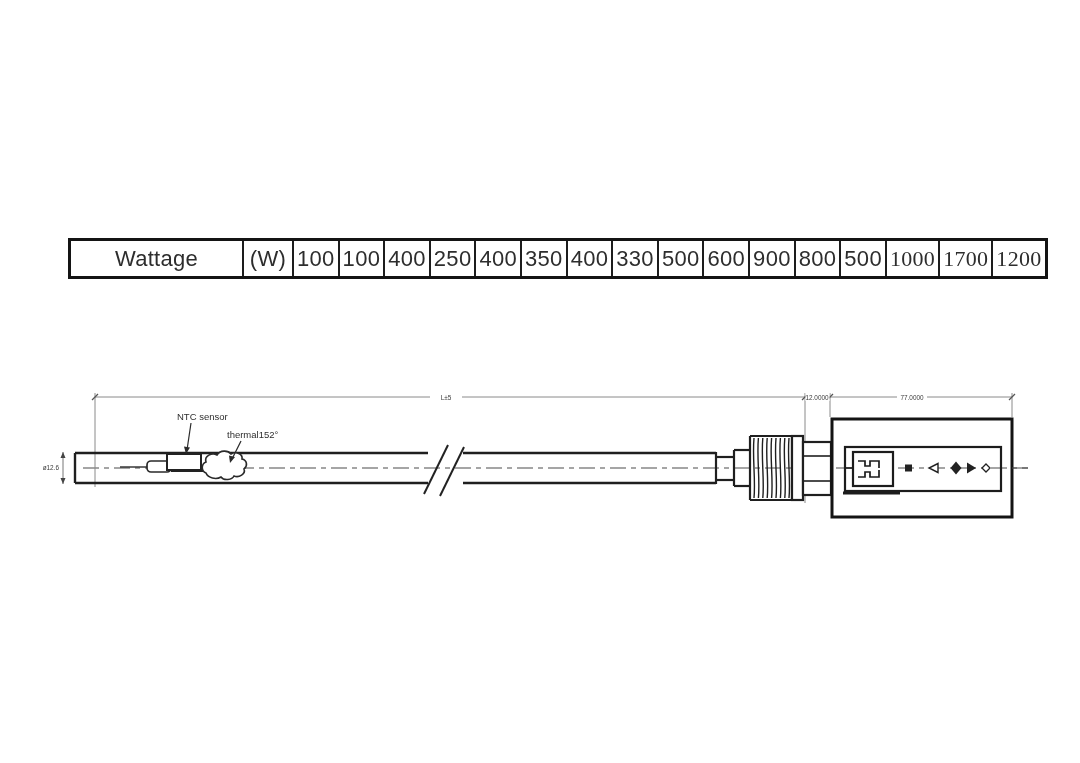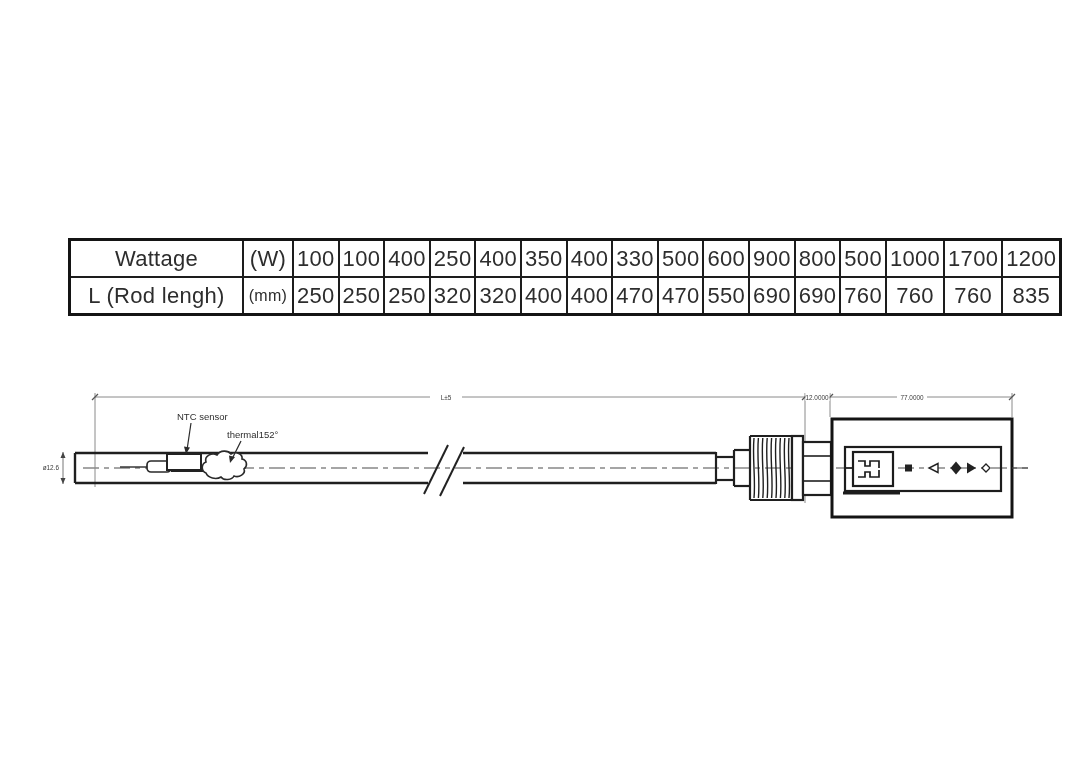--- a/index.html
+++ b/index.html
@@ -15,21 +15,21 @@
   table.spec td {
     border:2px solid #1d1d1d; height:35px;
     text-align:center; vertical-align:middle;
     color:#2d2d2d; font-size:22px; padding:0 3px; white-space:nowrap;
     font-weight:400; letter-spacing:0.3px;
   }
   td.lbl  { text-align:left; padding-left:19px; width:165px; font-size:23px; }
   td.unit { width:42px; font-size:21px; padding:0 1px; }
   td.unit.sm { font-size:16px; }
   td.val  { min-width:37px; }
-  td.val.wide { min-width:44px; }
+  td.val.wide { min-width:44px;font-family:Liberation Serif, serif; }
   svg.drawing { position:absolute; left:0; top:0; width:1080px; height:763px; }
   svg text { font-family:"Liberation Sans", sans-serif; fill:#333; }
   .dim-text { font-size:6.4px; fill:#3a3a3a; }
   .note-text { font-size:9.5px; fill:#2f2f2f; }
 </style>
 </head>
 <body>
 
 <div class="canvas">
 
@@ -47,40 +47,20 @@
           <td class="val">400</td>
           <td class="val">330</td>
           <td class="val">500</td>
           <td class="val">600</td>
           <td class="val">900</td>
           <td class="val">800</td>
           <td class="val">500</td>
           <td class="val wide">1000</td>
           <td class="val wide">1700</td>
           <td class="val wide">1200</td>
-        </tr>
-      <tr>
-        <td class="lbl">L (Rod lengh)</td>
-        <td class="unit sm">(mm)</td>
-      <td class="val">250</td>
-          <td class="val">250</td>
-          <td class="val">250</td>
-          <td class="val">320</td>
-          <td class="val">320</td>
-          <td class="val">400</td>
-          <td class="val">400</td>
-          <td class="val">470</td>
-          <td class="val">470</td>
-          <td class="val">550</td>
-          <td class="val">690</td>
-          <td class="val">690</td>
-          <td class="val">760</td>
-          <td class="val wide">760</td>
-          <td class="val wide">760</td>
-          <td class="val wide">835</td>
         </tr>
     </tbody>
   </table>
 
   <svg class="drawing" viewBox="0 0 1080 763" xmlns="http://www.w3.org/2000/svg">
 
     <line x1="83" y1="468" x2="1028" y2="468" stroke="#4d4d4d" stroke-width="1.1" stroke-dasharray="16 5 5 5"></line>
 
     <g stroke="#8a8a8a" stroke-width="1" fill="none">
 

